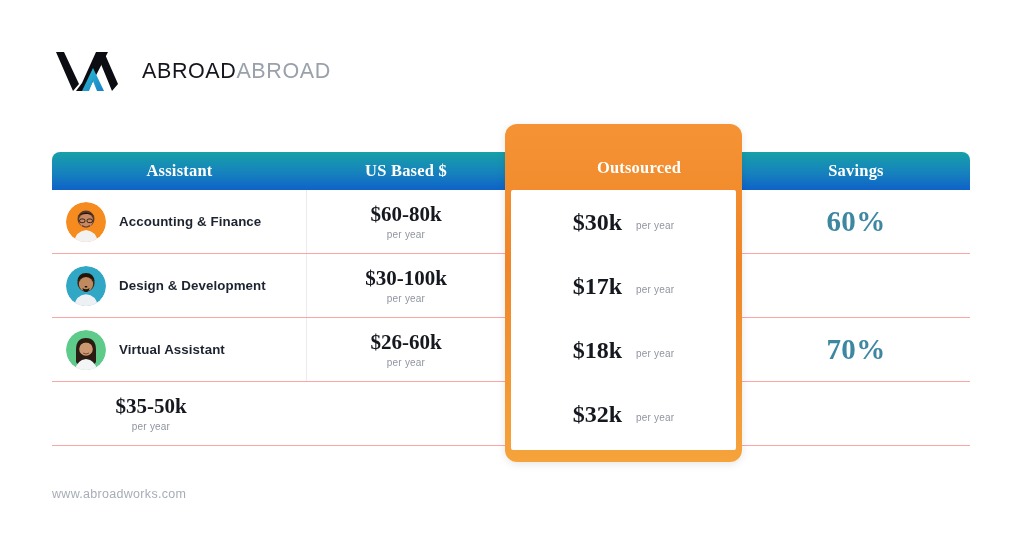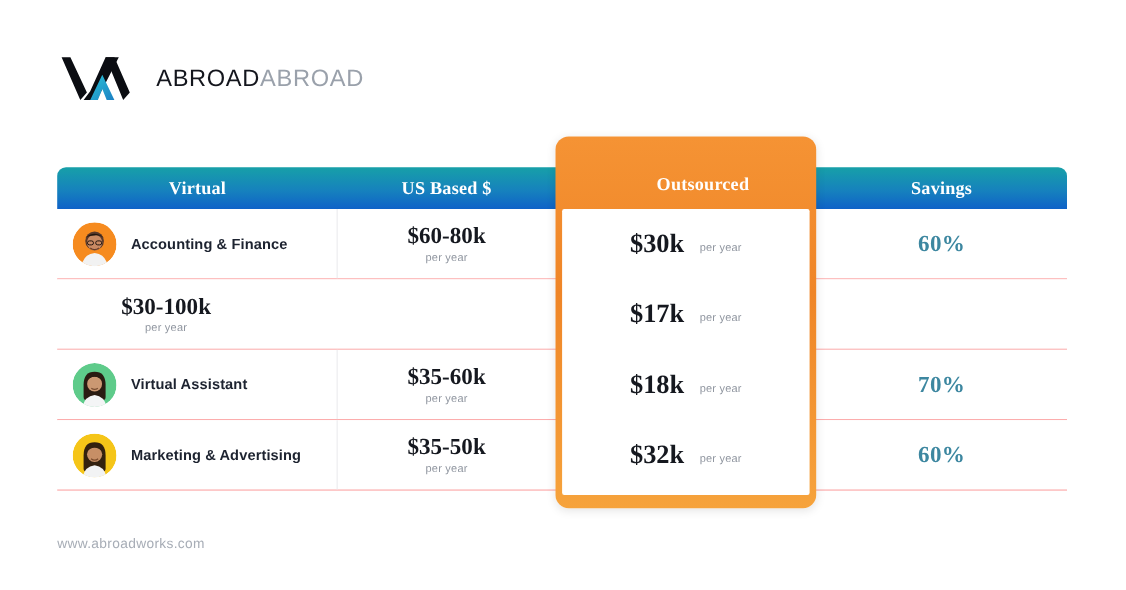--- a/index.html
+++ b/index.html
@@ -132,21 +132,21 @@
     font-family: "Liberation Sans", sans-serif;
     font-size: 10px;
     color: #8f959f;
     letter-spacing: 0.2px;
   }
   .cell.us .per-year { margin-top: 3px; }
 
   .savings-val {
     font-family: "Liberation Serif", serif;
     font-weight: 700;
-    font-size: 21px;
+    font-size: 29px;
     color: #3d87a0;
     letter-spacing: 0.3px;
   }
 
   
   .highlight-card {
     position: absolute;
     left: 505px;
     top: 124px;
     width: 237px;
@@ -219,21 +219,21 @@
       <path d="M30,41 L41,18 L52,41 L45,41 L41,31 L37,41 Z" fill="url(#tealgrad)"></path>
     </svg>
     <div class="logo-text">
       <span class="abroad">ABROAD</span><span class="works">ABROAD</span>
     </div>
   </div>
 
   <div class="table-wrap">
 
     <div class="t-header">
-      <div class="hcell col-industry">Virtual</div>
+      <div class="hcell col-industry">Assistant</div>
       <div class="hcell col-us">US Based $</div>
       <div class="hcell col-out"></div>
       <div class="hcell col-savings">Savings</div>
     </div>
 
     <div class="t-body">
 
       <div class="t-row">
         <div class="cell industry col-industry">
           <div class="avatar">
@@ -254,20 +254,34 @@
           <span class="money">$60-80k</span>
           <span class="per-year">per year</span>
         </div>
         <div class="cell out col-out"></div>
         <div class="cell savings col-savings">
           <span class="savings-val">60%</span>
         </div>
       </div>
 
       <div class="t-row">
+        <div class="cell industry col-industry">
+          <div class="avatar">
+            <svg viewBox="0 0 40 40">
+                <circle cx="20" cy="20" r="20" fill="#30A7C4"></circle>
+                <circle cx="20" cy="17" r="8.6" fill="#3a2518"></circle>
+                <circle cx="20" cy="18.2" r="7.1" fill="#c08a60"></circle>
+                <path d="M11.4 15.5 Q12 7 20 7 Q28 7 28.6 15.5 Q26 11 20 11 Q14 11 11.4 15.5Z" fill="#241509"></path>
+                <path d="M16.5 22 Q20 24.5 23.5 22 Q23 26 20 26 Q17 26 16.5 22Z" fill="#241509"></path>
+                <rect x="18.6" y="20" width="2.8" height="1.6" rx="0.8" fill="#241509"></rect>
+                <path d="M8 40 Q10 29 20 28.2 Q30 29 32 40 Z" fill="#eef1f3"></path>
+              </svg>
+          </div>
+          <span class="industry-label">Design &amp; Development</span>
+        </div>
         <div class="cell us col-us">
           <span class="money">$30-100k</span>
           <span class="per-year">per year</span>
         </div>
         <div class="cell out col-out"></div>
       </div>
 
       <div class="t-row">
         <div class="cell industry col-industry">
           <div class="avatar">
@@ -276,43 +290,30 @@
                 <path d="M10 20 Q10 8 20 8 Q30 8 30 20 L30 31 Q30 34 27 34 L13 34 Q10 34 10 31 Z" fill="#2a1c12"></path>
                 <circle cx="20" cy="19" r="6.8" fill="#cb9872"></circle>
                 <path d="M12.5 17 Q13 9 20 9 Q27 9 27.5 17 Q24.5 12.5 20 12.5 Q15.5 12.5 12.5 17Z" fill="#2a1c12"></path>
                 <path d="M17 23 Q20 25 23 23" stroke="#7a4f33" stroke-width="1" fill="none"></path>
                 <path d="M9 40 Q11 30 20 29 Q29 30 31 40 Z" fill="#f4f5f6"></path>
               </svg>
           </div>
           <span class="industry-label">Virtual Assistant</span>
         </div>
         <div class="cell us col-us">
-          <span class="money">$35-60k</span>
+          <span class="money">$26-60k</span>
           <span class="per-year">per year</span>
         </div>
         <div class="cell out col-out"></div>
         <div class="cell savings col-savings">
           <span class="savings-val">70%</span>
         </div>
       </div>
 
       <div class="t-row">
-        <div class="cell industry col-industry">
-          <div class="avatar">
-            <svg viewBox="0 0 40 40">
-                <circle cx="20" cy="20" r="20" fill="#F5C518"></circle>
-                <path d="M10 20 Q10 8 20 8 Q30 8 30 20 L30 32 Q30 35 27 35 L13 35 Q10 35 10 32 Z" fill="#33210f"></path>
-                <circle cx="20" cy="19" r="6.9" fill="#c78f66"></circle>
-                <path d="M12.5 17.5 Q13 9 20 9 Q27 9 27.5 17.5 Q24.5 13 20 13 Q15.5 13 12.5 17.5Z" fill="#33210f"></path>
-                <path d="M16.8 23 Q20 25.6 23.2 23" stroke="#7a4b2c" stroke-width="1.1" fill="none"></path>
-                <path d="M9 40 Q11 30 20 29 Q29 30 31 40 Z" fill="#f2f3f4"></path>
-              </svg>
-          </div>
-          <span class="industry-label">Marketing &amp; Advertising</span>
-        </div>
         <div class="cell us col-us">
           <span class="money">$35-50k</span>
           <span class="per-year">per year</span>
         </div>
         <div class="cell out col-out"></div>
         <div class="cell savings col-savings">
           <span class="savings-val">60%</span>
         </div>
       </div>
 

